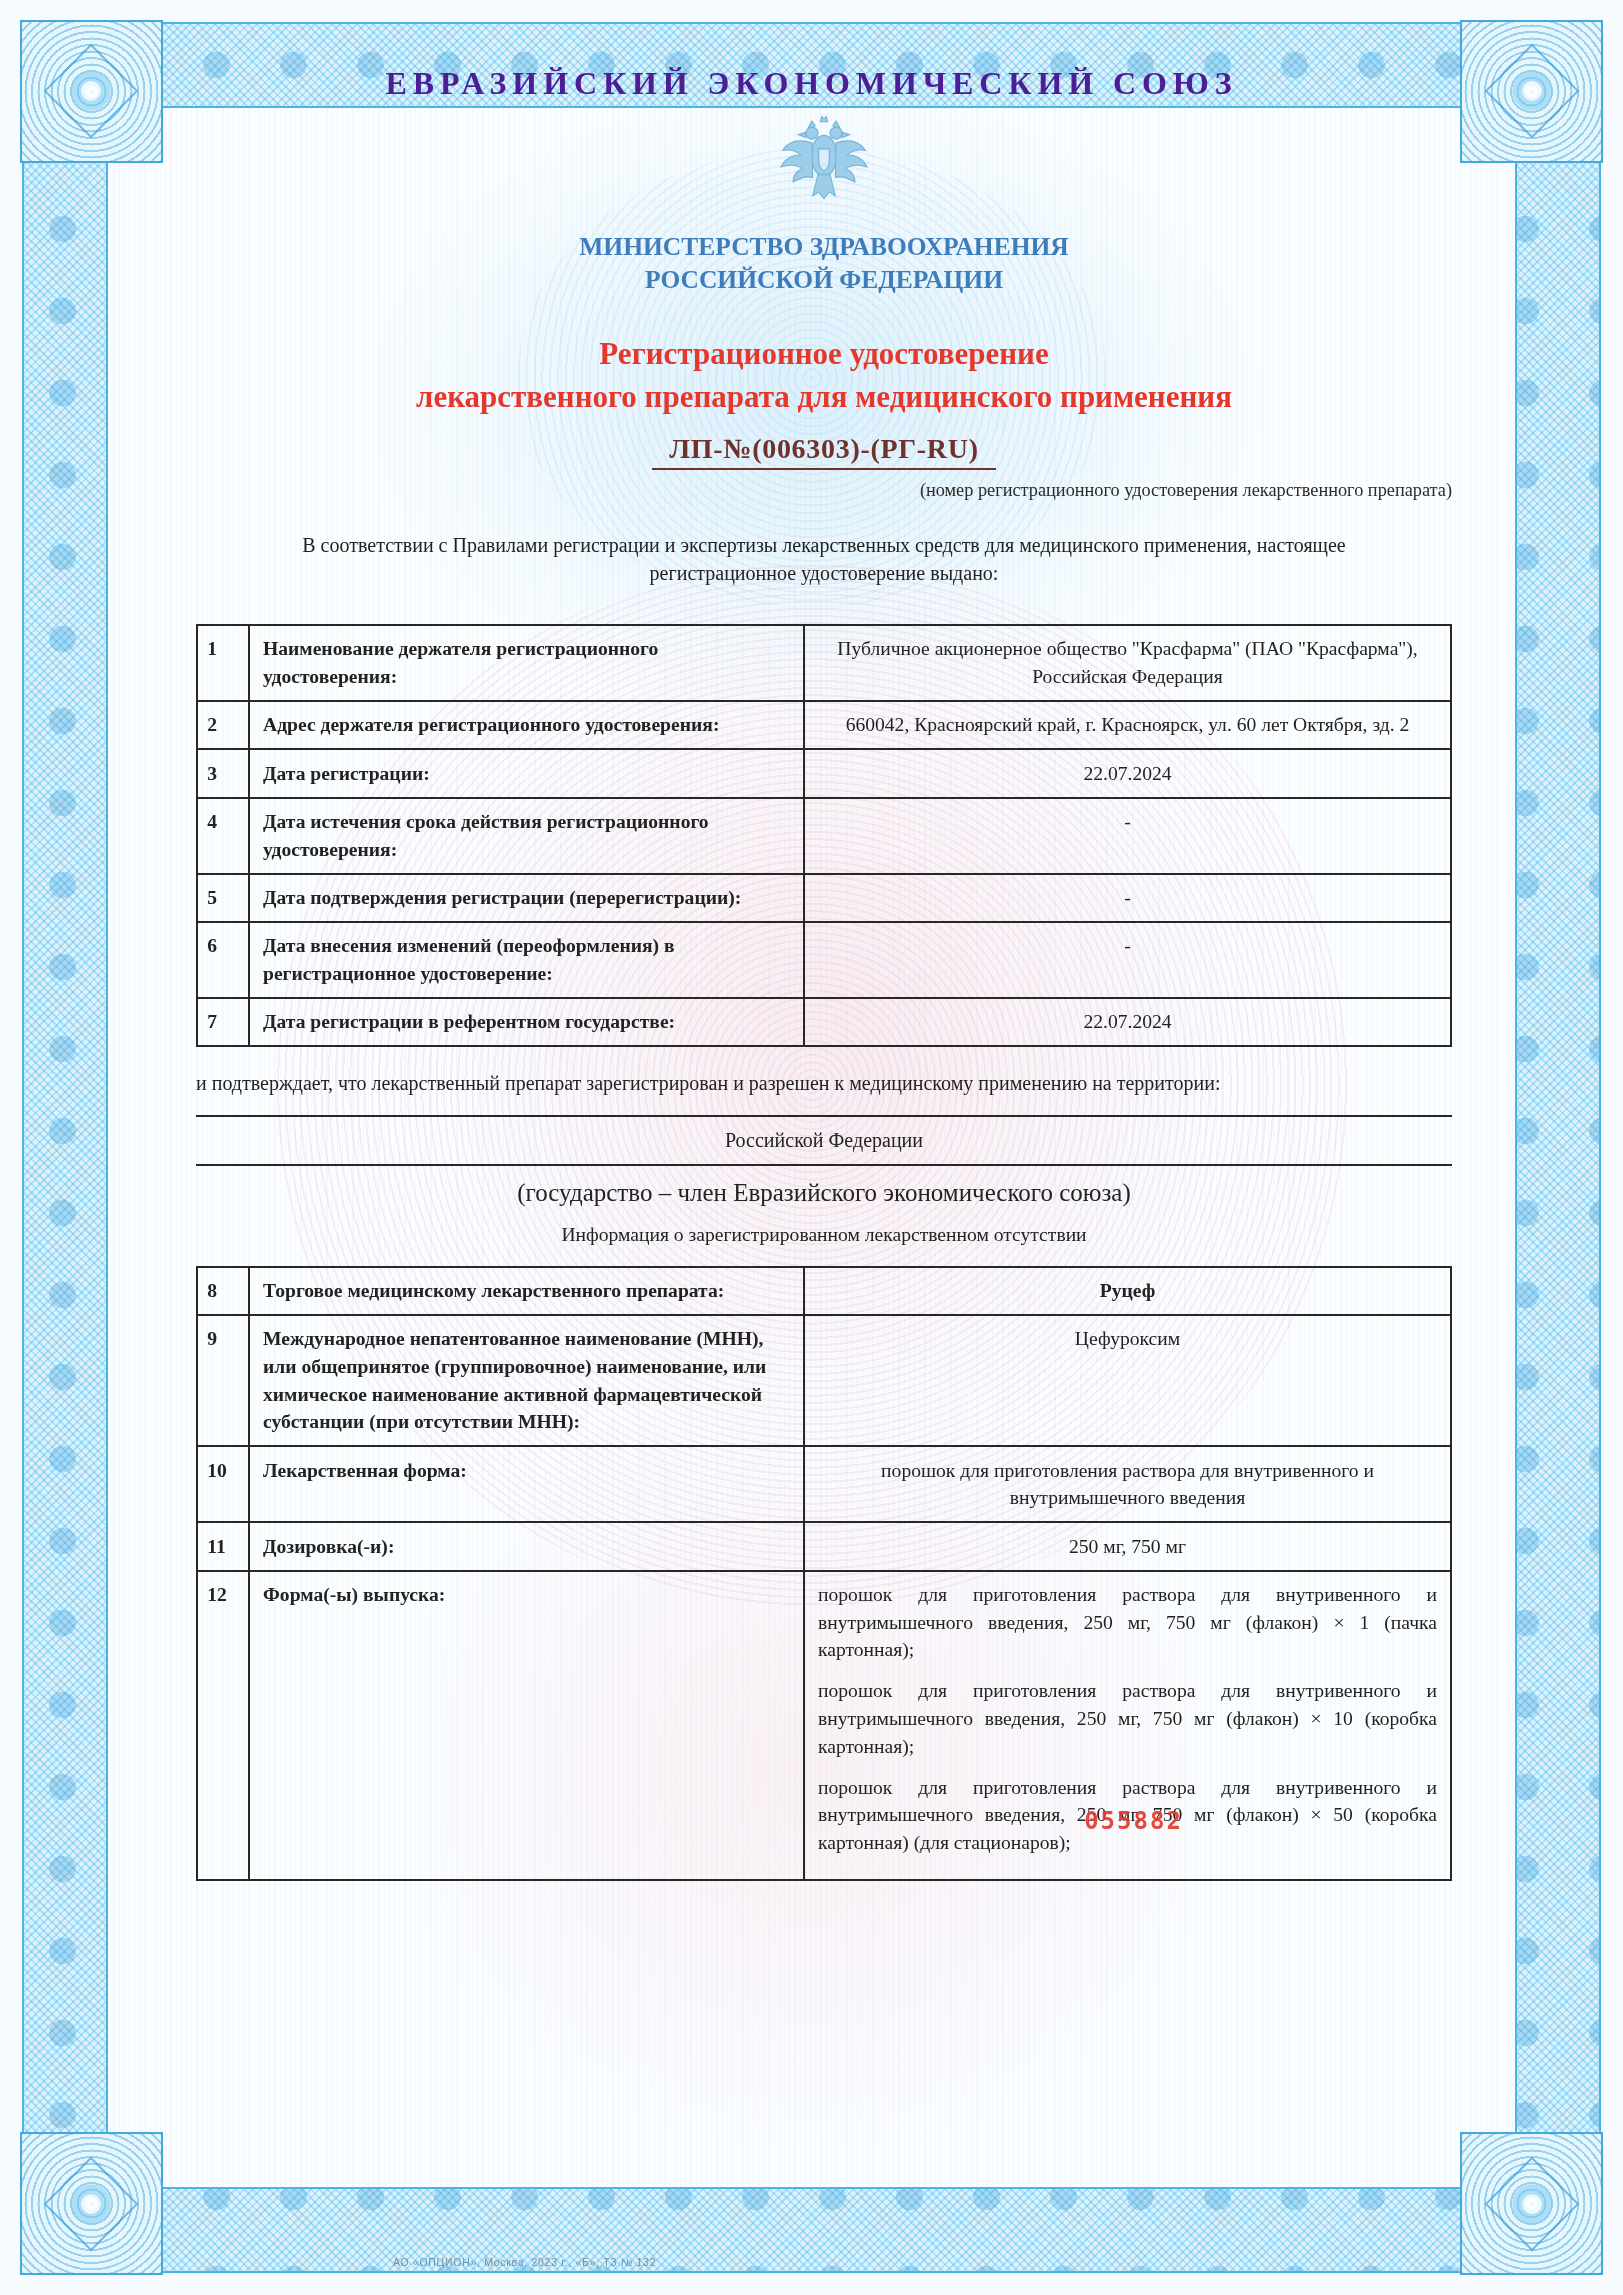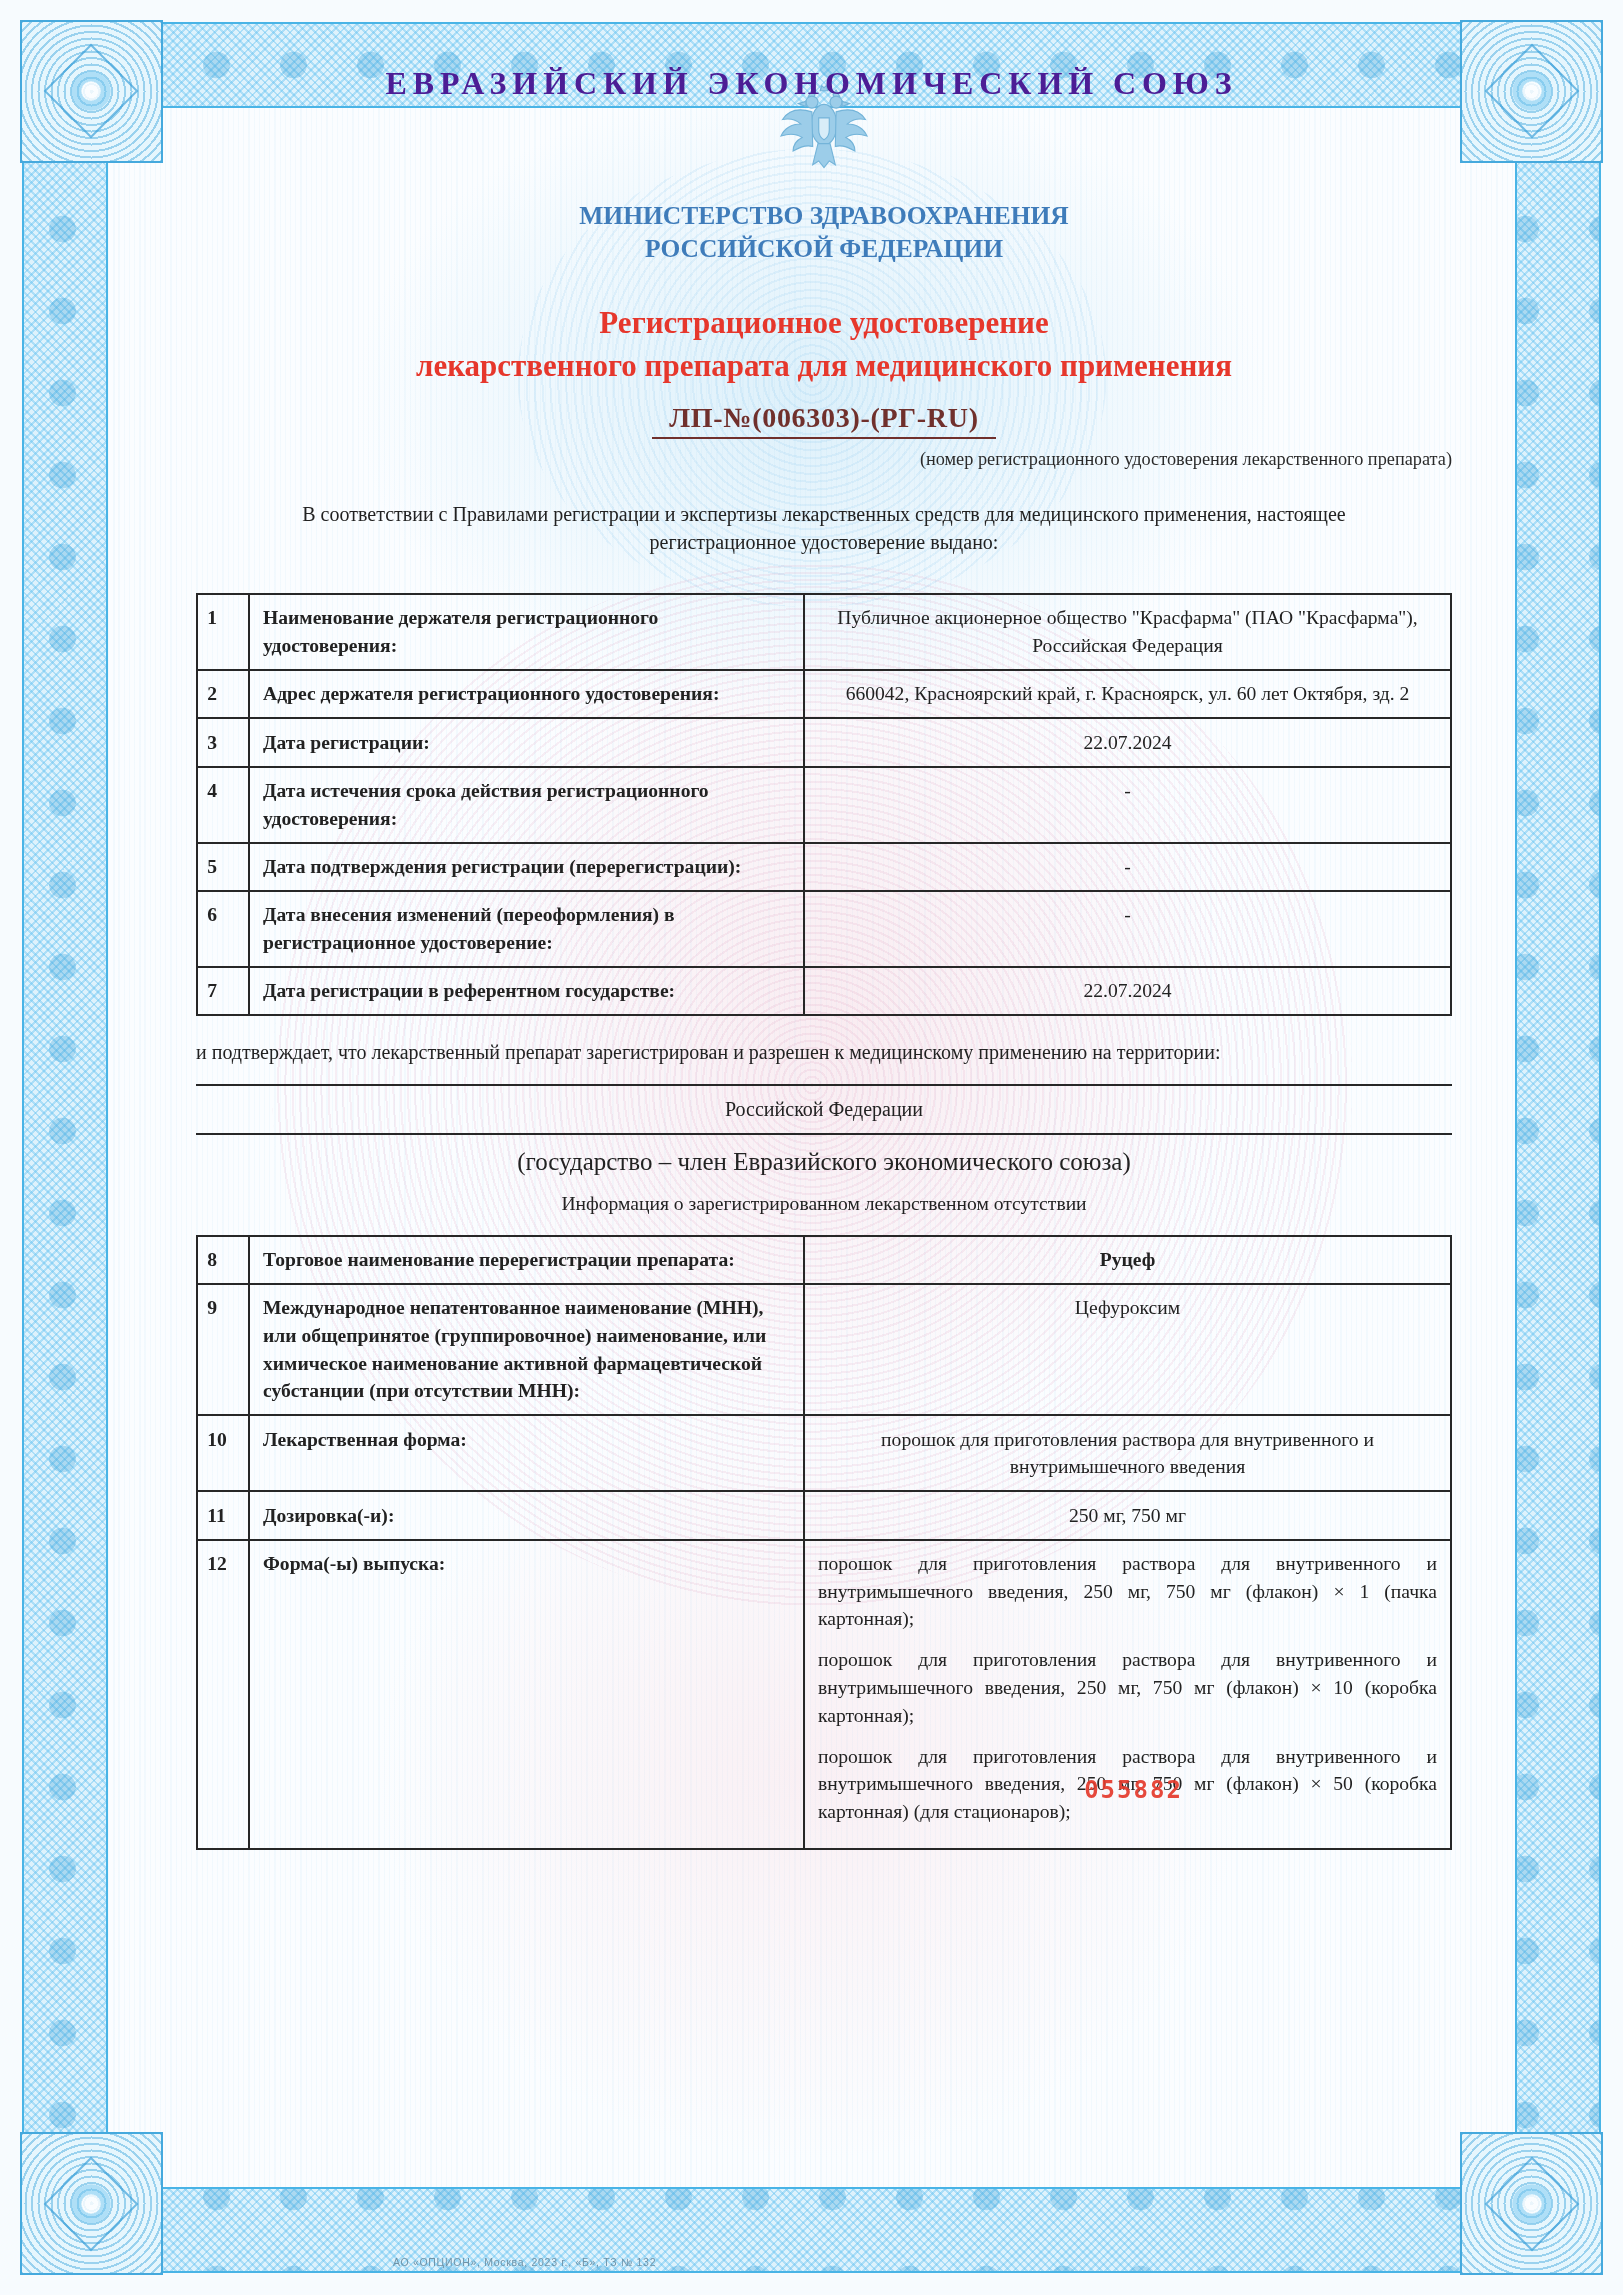--- a/index.html
+++ b/index.html
@@ -78,21 +78,21 @@
     font-size:32px; font-weight:bold;
     letter-spacing:5.9px;
     color:#4c1d95;
     z-index:6;
   }
 
   
   .content {
     position:absolute; top:0; left:196px;
     width:1256px;
-    padding-top:84px;
+    padding-top:115px;
     z-index:5;
   }
   .emblem { text-align:center; margin:0; }
   .ministry {
     margin-top:22px;
     text-align:center;
     color:#3f7cba; font-weight:bold;
     font-size:25.5px; line-height:1.28;
   }
   .doc-title {
@@ -272,21 +272,21 @@
 
     <div class="rule"></div>
     <div class="territory">Российской Федерации</div>
     <div class="territory-rule"></div>
     <div class="territory-caption">(государство – член Евразийского экономического союза)</div>
     <div class="info-heading">Информация о зарегистрированном лекарственном отсутствии</div>
 
     <div class="tbl" style="margin-top:19.6px;">
       <div class="tr">
         <div class="td num">8</div>
-        <div class="td label">Торговое наименование перерегистрации препарата:</div>
+        <div class="td label">Торговое медицинскому лекарственного препарата:</div>
         <div class="td value value-bold">Руцеф</div>
       </div>
       <div class="tr">
         <div class="td num">9</div>
         <div class="td label">Международное непатентованное наименование (МНН), или общепринятое (группировочное) наименование, или химическое наименование активной фармацевтической субстанции (при отсутствии МНН):</div>
         <div class="td value vtop">Цефуроксим</div>
       </div>
       <div class="tr">
         <div class="td num">10</div>
         <div class="td label">Лекарственная форма:</div>

